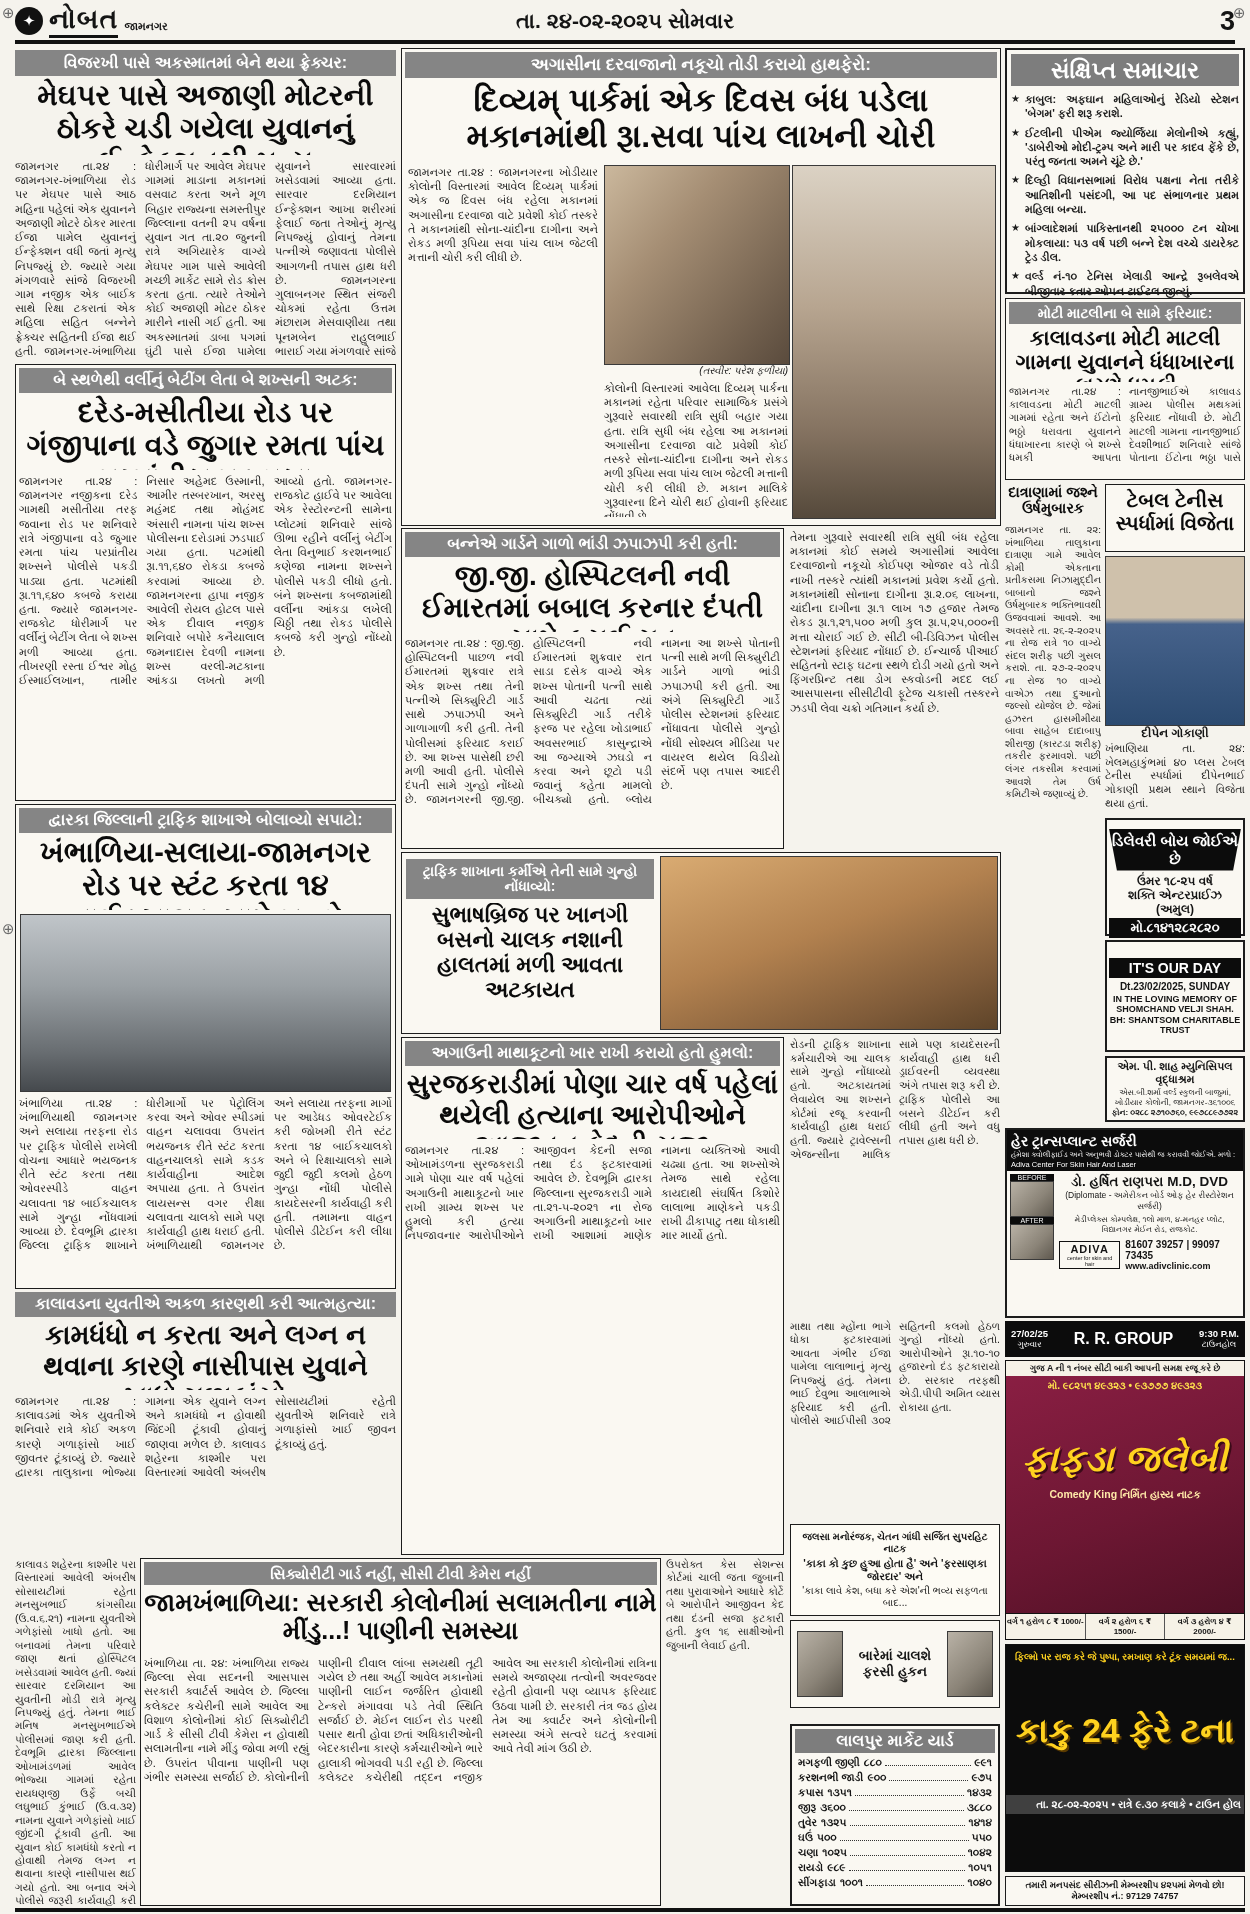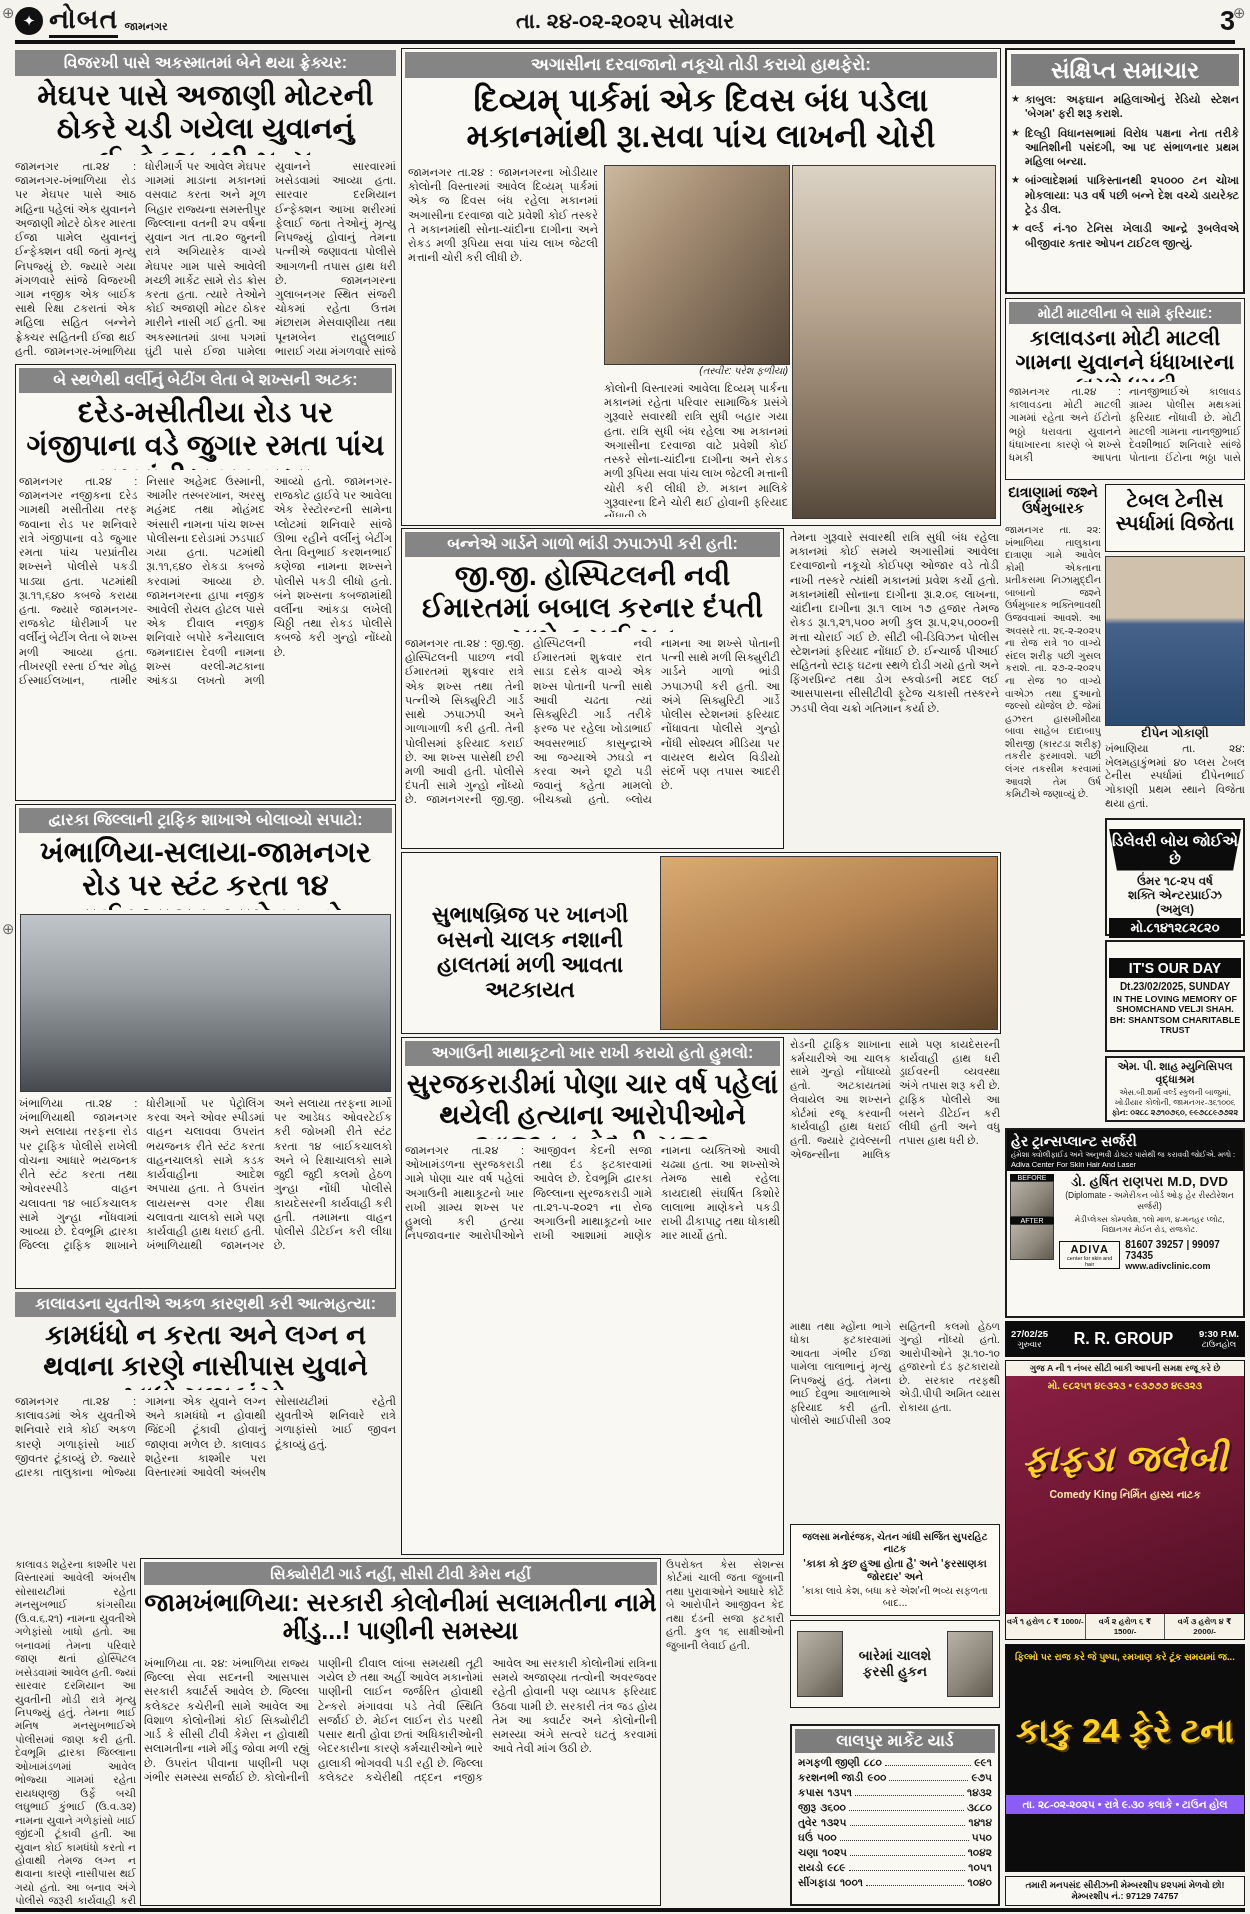--- a/index.html
+++ b/index.html
@@ -95,20 +95,21 @@
   </div>
   <div class="abs bt" style="left:790px;top:530px;width:209px;height:318px;">તેમના ગુરૂવારે સવારથી રાત્રિ સુધી બંધ રહેલા મકાનમાં કોઈ સમયે અગાસીમાં આવેલા દરવાજાનો નકૂચો કોઈપણ ઓજાર વડે તોડી નાખી તસ્કરે ત્યાંથી મકાનમાં પ્રવેશ કર્યો હતો. મકાનમાંથી સોનાના દાગીના રૂા.૨.૦૬ લાખના, ચાંદીના દાગીના રૂા.૧ લાખ ૧૭ હજાર તેમજ રોકડ રૂા.૧,૨૧,૫૦૦ મળી કુલ રૂા.૫,૨૫,૦૦૦ની મત્તા ચોરાઈ ગઈ છે. સીટી બી-ડિવિઝન પોલીસ સ્ટેશનમાં ફરિયાદ નોંધાઈ છે. ઈન્ચાર્જ પીઆઈ સહિતનો સ્ટાફ ઘટના સ્થળે દોડી ગયો હતો અને ફિંગરપ્રિન્ટ તથા ડોગ સ્કવોડની મદદ લઈ આસપાસના સીસીટીવી ફૂટેજ ચકાસી તસ્કરને ઝડપી લેવા ચક્રો ગતિમાન કર્યા છે.</div>
 
   <div class="abs box" style="left:401px;top:528px;width:383px;height:321px;padding:3px;">
     <div class="kicker" style="height:25px;font-size:16px;">બન્નેએ ગાર્ડને ગાળો ભાંડી ઝપાઝપી કરી હતી:</div>
     <div class="hl" style="height:72px;font-size:28px;padding-top:3px;">જી.જી. હોસ્પિટલની નવી ઈમારતમાં બબાલ કરનાર દંપતી સામે કરાઈ રાવ</div>
     <div class="bt" style="height:210px;margin-top:4px;columns:3;column-gap:9px;">જામનગર તા.૨૪ : જી.જી. હોસ્પિટલની પાછળ નવી ઈમારતમાં શુક્રવાર રાત્રે એક શખ્સ તથા તેની પત્નીએ સિક્યુરિટી ગાર્ડ સાથે ઝપાઝપી અને ગાળાગાળી કરી હતી. તેની પોલીસમાં ફરિયાદ કરાઈ છે. આ શખ્સ પાસેથી છરી મળી આવી હતી. પોલીસે દંપતી સામે ગુન્હો નોંધ્યો છે. જામનગરની જી.જી. હોસ્પિટલની નવી ઈમારતમાં શુક્રવાર રાત સાડા દસેક વાગ્યે એક શખ્સ પોતાની પત્ની સાથે આવી ચઢતા ત્યાં સિક્યુરિટી ગાર્ડ તરીકે ફરજ પર રહેલા ખોડાભાઈ અવસરભાઈ કાસુન્દ્રાએ આ જગ્યાએ ઝઘડો ન કરવા અને છૂટો પડી જવાનું કહેતા મામલો બીચક્યો હતો. બ્લોય નામના આ શખ્સે પોતાની પત્ની સાથે મળી સિક્યુરીટી ગાર્ડને ગાળો ભાંડી ઝપાઝપી કરી હતી. આ અંગે સિક્યુરિટી ગાર્ડે પોલીસ સ્ટેશનમાં ફરિયાદ નોંધાવતા પોલીસે ગુન્હો નોંધી સોશ્યલ મીડિયા પર વાયરલ થયેલ વિડીયો સંદર્ભે પણ તપાસ આદરી છે.</div>
   </div>
 
   <div class="abs box" style="left:401px;top:852px;width:600px;height:182px;padding:3px;">
+    <div class="kicker" style="position:absolute;left:4px;top:6px;width:248px;height:40px;font-size:14px;">ટ્રાફિક શાખાના કર્મીએ તેની સામે ગુન્હો નોંધાવ્યો:</div>
     <div class="hl" style="position:absolute;left:4px;top:50px;width:248px;height:124px;font-size:22px;">સુભાષબ્રિજ પર ખાનગી બસનો ચાલક નશાની હાલતમાં મળી આવતા અટકાયત</div>
     <div class="ph ph-bus" style="position:absolute;left:258px;top:3px;width:336px;height:172px;"></div>
   </div>
   <div class="abs bt" style="left:790px;top:1038px;width:210px;height:278px;columns:2;column-gap:8px;font-size:10.8px;">રોડની ટ્રાફિક શાખાના કર્મચારીએ આ ચાલક સામે ગુન્હો નોંધાવ્યો હતો. અટકાયતમાં લેવાયેલ આ શખ્સને કોર્ટમાં રજૂ કરવાની કાર્યવાહી હાથ ધરાઈ હતી. જ્યારે ટ્રાવેલ્સની એજન્સીના માલિક સામે પણ કાયદેસરની કાર્યવાહી હાથ ધરી ડ્રાઈવરની વ્યવસ્થા અંગે તપાસ શરૂ કરી છે. ટ્રાફિક પોલીસે આ બસને ડીટેઈન કરી લીધી હતી અને વધુ તપાસ હાથ ધરી છે.</div>
 
   <div class="abs box" style="left:401px;top:1037px;width:383px;height:518px;padding:3px;">
     <div class="kicker" style="height:25px;font-size:16px;">અગાઉની માથાકૂટનો ખાર રાખી કરાયો હતો હુમલો:</div>
     <div class="hl" style="height:70px;font-size:27px;padding-top:3px;">સુરજકરાડીમાં પોણા ચાર વર્ષ પહેલાં થયેલી હત્યાના આરોપીઓને આજીવન કેદની સજા</div>
     <div class="bt" style="height:406px;margin-top:4px;columns:3;column-gap:9px;">જામનગર તા.૨૪ : ઓખામંડળના સુરજકરાડી ગામે પોણા ચાર વર્ષ પહેલાં અગાઉની માથાકૂટનો ખાર રાખી ગ્રામ્ય શખ્સ પર હુમલો કરી હત્યા નિપજાવનાર આરોપીઓને આજીવન કેદની સજા તથા દંડ ફટકારવામાં આવેલ છે. દેવભૂમિ દ્વારકા જિલ્લાના સુરજકરાડી ગામે તા.૨૧-૫-૨૦૨૧ ના રોજ અગાઉની માથાકૂટનો ખાર રાખી આશામાં માણેક નામના વ્યક્તિઓ આવી ચઢ્યા હતા. આ શખ્સોએ તેમજ સાથે રહેલા કાયદાથી સંઘર્ષિત કિશોરે લાલાભા માણેકને પકડી રાખી ઢીકાપાટુ તથા ધોકાથી માર માર્યો હતો.</div>
   </div>
@@ -182,20 +183,21 @@
         <span style="margin-left:4px;">૧૦૦૧</span>
         <span class="leader"></span>
         <span>૧૦૪૦</span>
       </div>
   </div>
 
   <div class="abs box" style="left:1005px;top:48px;width:240px;height:246px;border-width:2px;padding:4px;">
     <div class="kicker" style="height:32px;font-size:23px;background:#7d7d7d;">સંક્ષિપ્ત સમાચાર</div>
     <div style="margin-top:6px;">
       <div class="brief-item">કાબુલ: અફઘાન મહિલાઓનું રેડિયો સ્ટેશન 'બેગમ' ફરી શરૂ કરાશે.</div>
+      <div class="brief-item">ઈટલીની પીએમ જ્યોર્જિયા મેલોનીએ કહ્યું, 'ડાબેરીઓ મોદી-ટ્રમ્પ અને મારી પર કાદવ ફેંકે છે, પરંતુ જનતા અમને ચૂંટે છે.'</div>
       <div class="brief-item">દિલ્હી વિધાનસભામાં વિરોધ પક્ષના નેતા તરીકે આતિશીની પસંદગી, આ પદ સંભાળનાર પ્રથમ મહિલા બન્યા.</div>
       <div class="brief-item">બાંગ્લાદેશમાં પાકિસ્તાનથી ૨૫૦૦૦ ટન ચોખા મોકલાયા: ૫૩ વર્ષ પછી બન્ને દેશ વચ્ચે ડાયરેક્ટ ટ્રેડ ડીલ.</div>
       <div class="brief-item">વર્લ્ડ નં-૧૦ ટેનિસ ખેલાડી આન્દ્રે રૂબલેવએ બીજીવાર કતાર ઓપન ટાઈટલ જીત્યું.</div>
     </div>
   </div>
 
   <div class="abs box" style="left:1005px;top:298px;width:240px;height:182px;padding:3px;">
     <div class="kicker" style="height:22px;font-size:14px;">મોટી માટલીના બે સામે ફરિયાદ:</div>
     <div class="hl" style="height:56px;font-size:21px;padding-top:2px;">કાલાવડના મોટી માટલી ગામના યુવાનને ધંધાખારના કારણે ધમકી</div>
     <div class="bt" style="height:92px;margin-top:3px;columns:2;column-gap:8px;font-size:10.4px;">જામનગર તા.૨૪ : કાલાવડના મોટી માટલી ગામમાં રહેતા અને ઈંટોનો ભઠ્ઠો ધરાવતા યુવાનને ધંધાખારના કારણે બે શખ્સે ધમકી આપતા નાનજીભાઈએ કાલાવડ ગ્રામ્ય પોલીસ મથકમાં ફરિયાદ નોંધાવી છે. મોટી માટલી ગામના નાનજીભાઈ દેવશીભાઈ શનિવારે સાંજે પોતાના ઈંટોના ભઠ્ઠા પાસે હતા ત્યારે ધંધાખારની અદાવતે બે શખ્સો ત્યાં ધસી આવી ગાળો ભાંડી ઈંટો મારી નાખવાની ધમકી આપી હતી. પોલીસે ગુન્હો નોંધી ધમધમાટ શરૂ કર્યો છે.</div>
@@ -284,21 +286,21 @@
     <div style="position:absolute;left:0;bottom:0;width:100%;background:#f6f2e7;color:#111;display:flex;border-top:1.5px solid #111;">
       <div style="flex:1;font-size:8px;font-weight:bold;text-align:center;padding:3px 1px;border-right:1px solid #555;">વર્ગ ૧ હરોળ ૮ ₹ 1000/-</div>
       <div style="flex:1;font-size:8px;font-weight:bold;text-align:center;padding:3px 1px;border-right:1px solid #555;">વર્ગ ૨ હરોળ ૬ ₹ 1500/-</div>
       <div style="flex:1;font-size:8px;font-weight:bold;text-align:center;padding:3px 1px;">વર્ગ ૩ હરોળ ૪ ₹ 2000/-</div>
     </div>
   </div>
 
   <div class="abs blackbar" style="left:1005px;top:1644px;width:240px;height:228px;border:1.5px solid #111;">
     <div style="color:#ffd21f;font-size:9.5px;font-weight:bold;text-align:center;padding:6px 4px 0;">ફિલ્મો પર રાજ કરે જે પુષ્પા, રમખાણ કરે ટૂંક સમયમાં જ...</div>
     <div style="color:#ffd21f;font-size:34px;font-weight:bold;text-align:center;margin-top:48px;text-shadow:2px 2px 0 #5a3a00;">કાકુ 24 ફેરે ટના</div>
-    <div style="background:#8b5cf6;color:#fff;font-size:10.5px;font-weight:bold;text-align:center;padding:3px;margin-top:44px;">તા. ૨૮-૦૨-૨૦૨૫ • રાત્રે ૯.૩૦ કલાકે • ટાઉન હોલ</div>
+    <div style="background:#404040;color:#fff;font-size:10.5px;font-weight:bold;text-align:right;padding:3px;margin-top:44px;">તા. ૨૮-૦૨-૨૦૨૫ • રાત્રે ૯.૩૦ કલાકે • ટાઉન હોલ</div>
   </div>
 
   <div class="abs box centered" style="left:1005px;top:1876px;width:240px;height:30px;flex-direction:column;">
     <div style="font-size:9px;font-weight:bold;">તમારી મનપસંદ સીરીઝની મેમ્બરશીપ ૪૨૫માં મેળવો છો!</div>
     <div style="font-size:9px;font-weight:bold;">મેમ્બરશીપ નં.: 97129 74757</div>
   </div>
 
   <div class="abs rule" style="left:15px;top:1908px;width:1230px;height:4px;"></div>
 
 </div>

